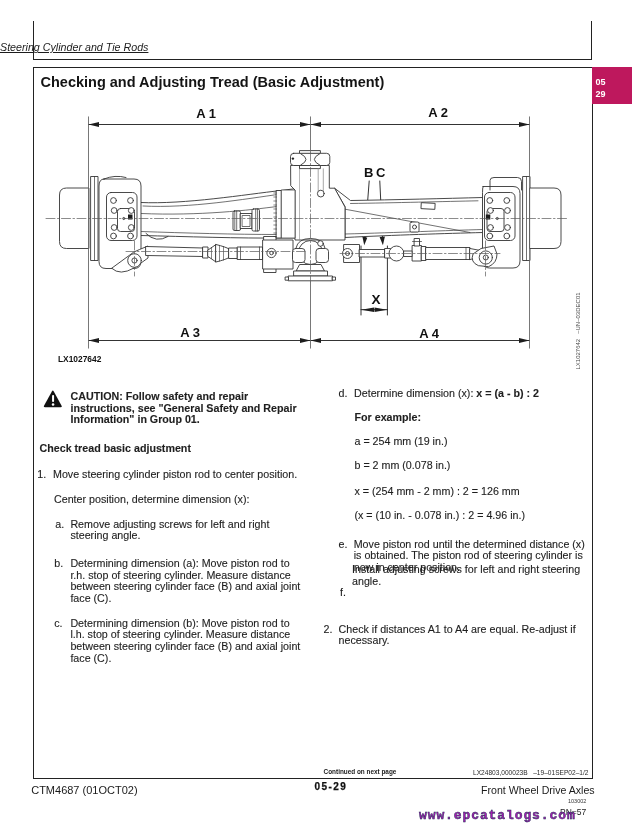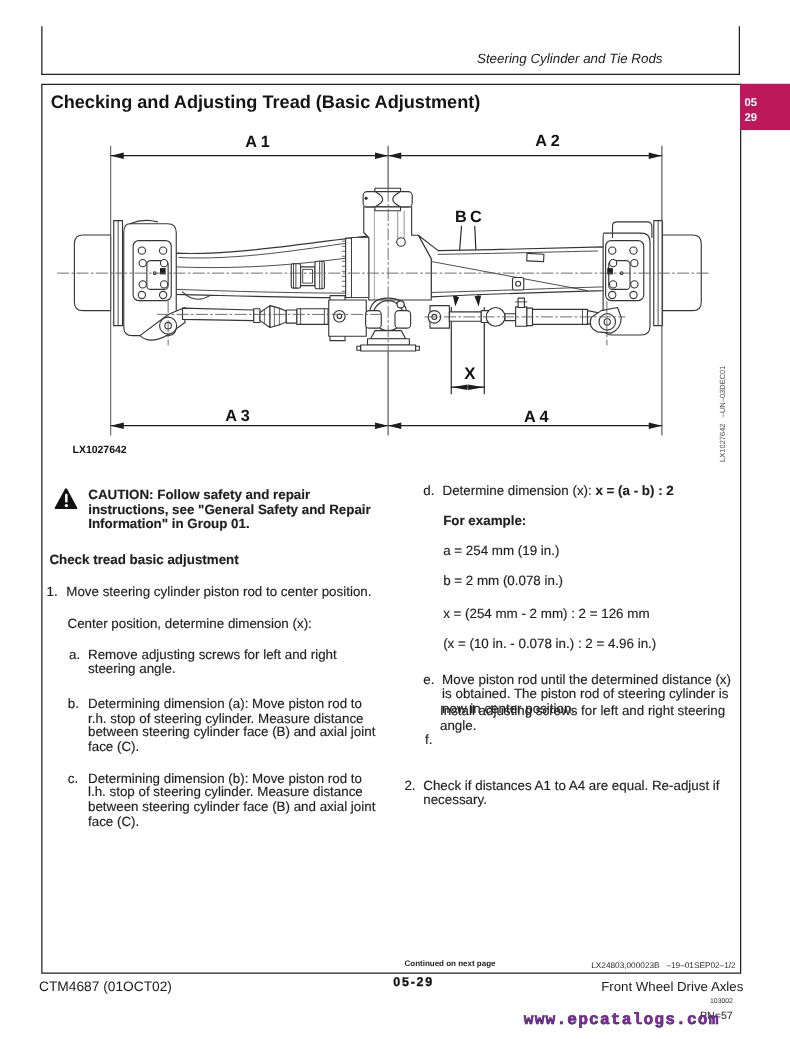--- a/index.html
+++ b/index.html
@@ -9,21 +9,21 @@
 .t{position:absolute;white-space:pre;font-size:10.7px;line-height:11.6px;color:#1f1f1f;-webkit-text-stroke:0.12px #1f1f1f;}
 .b{font-weight:bold;}
 </style>
 </head>
 <body>
 <div id="page">
 
 <div class="abs" style="left:33px;top:21px;width:1.2px;height:39px;background:#222;"></div>
 <div class="abs" style="left:591px;top:21px;width:1.2px;height:39px;background:#222;"></div>
 <div class="abs" style="left:33px;top:58.6px;width:559px;height:1.7px;background:#222;"></div>
-<div class="abs" style="left:0;top:41.4px;width:530px;text-align:right;font-style:italic;font-size:10.7px;color:#1c1c1c;">Steering Cylinder and Tie Rods</div>
+<div class="abs" style="left:0;top:41.4px;width:530px;text-align:left;font-style:italic;font-size:10.7px;color:#1c1c1c;text-decoration:underline;">Steering Cylinder and Tie Rods</div>
 
 <div class="abs" style="left:33px;top:67px;width:557.6px;height:709.6px;border:1.4px solid #222;"></div>
 
 <div class="abs" style="left:592px;top:67.2px;width:45px;height:36.4px;background:#be185d;color:#fff;font-weight:bold;font-size:9px;line-height:11.4px;padding-top:10px;padding-left:3.5px;box-sizing:border-box;white-space:pre;">05
 29</div>
 
 <div class="abs b" style="left:40.5px;top:74.4px;font-size:14.5px;color:#141414;">Checking and Adjusting Tread (Basic Adjustment)</div>
 
 <svg class="abs" style="left:0;top:0;" width="632" height="831" viewBox="0 0 632 831" fill="none" stroke-linecap="round" stroke-linejoin="round">
 

